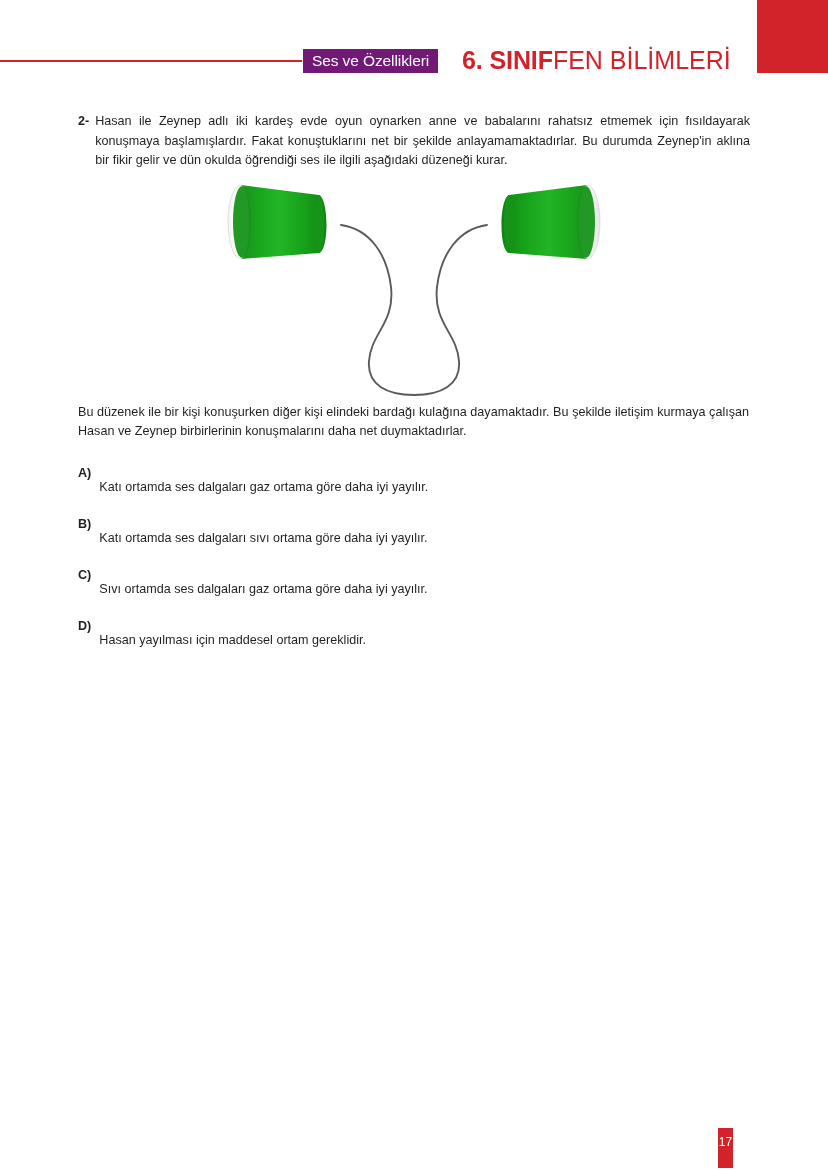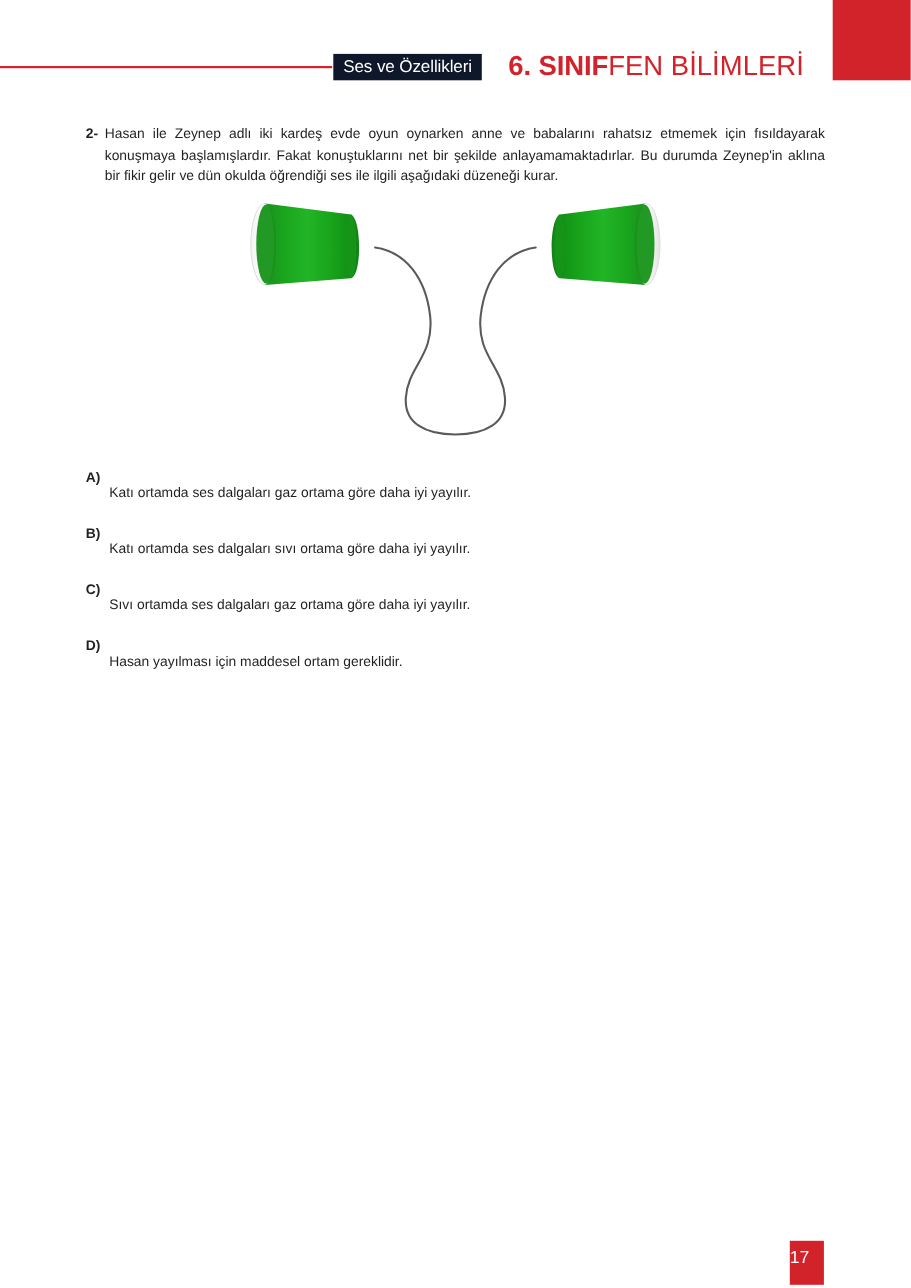--- a/index.html
+++ b/index.html
@@ -37,21 +37,21 @@
     left: 0;
     width: 302px;
     height: 2px;
     background: #d2222a;
   }
   .header-badge {
     position: absolute;
     top: 49px;
     left: 303px;
     height: 24px;
-    background: #0f172a;
+    background: #701a75;
     color: #ffffff;
     font-size: 15.5px;
     line-height: 24px;
     padding: 0 9px;
     letter-spacing: -0.1px;
     white-space: nowrap;
   }
   .header-title {
     position: absolute;
     top: 44px;
@@ -145,25 +145,26 @@
     line-height: 18px;
     flex: 1 1 auto;
     margin-top: 14px;
   }
 
   
   .page-number-box {
     position: absolute;
     left: 718px;
     top: 1128px;
-    width: 31px;
+    width: 15px;
     height: 40px;
     background: #d2222a;
     color: #ffffff;
-    font-size: 16px;
+    font-size: 12px;
+    text-align: center;
     padding-top: 7px;
     box-sizing: border-box;
   }
 </style>
 </head>
 <body>
 
 <div class="page-header">
   <div class="header-corner-block"></div>
   <div class="header-rule"></div>
@@ -221,20 +222,21 @@
 
       <g>
         <ellipse cx="368" cy="39" rx="13" ry="37" fill="url(#rimGrad)" stroke="#d8d8d8" stroke-width="0.8"></ellipse>
         <path d="M 368,2 C 357,4 357,74 368,76 L 290,70 C 280,68 280,16 290,12 Z" fill="url(#cupGradR)"></path>
         <ellipse cx="367" cy="39" rx="9" ry="36" fill="#169419" opacity="0.95"></ellipse>
         <ellipse cx="290" cy="41" rx="5" ry="29" fill="#169419"></ellipse>
       </g>
     </svg>
   </div>
 
+  <p class="para">Bu düzenek ile bir kişi konuşurken diğer kişi elindeki bardağı kulağına dayamaktadır. Bu şekilde iletişim kurmaya çalışan Hasan ve Zeynep birbirlerinin konuşmalarını daha net duymaktadırlar.</p>
 
   <div class="options">
 
     <div class="option">
       <div class="option-letter">A)</div>
       <div class="option-text">Katı ortamda ses dalgaları gaz ortama göre daha iyi yayılır.</div>
     </div>
 
     <div class="option">
       <div class="option-letter">B)</div>

